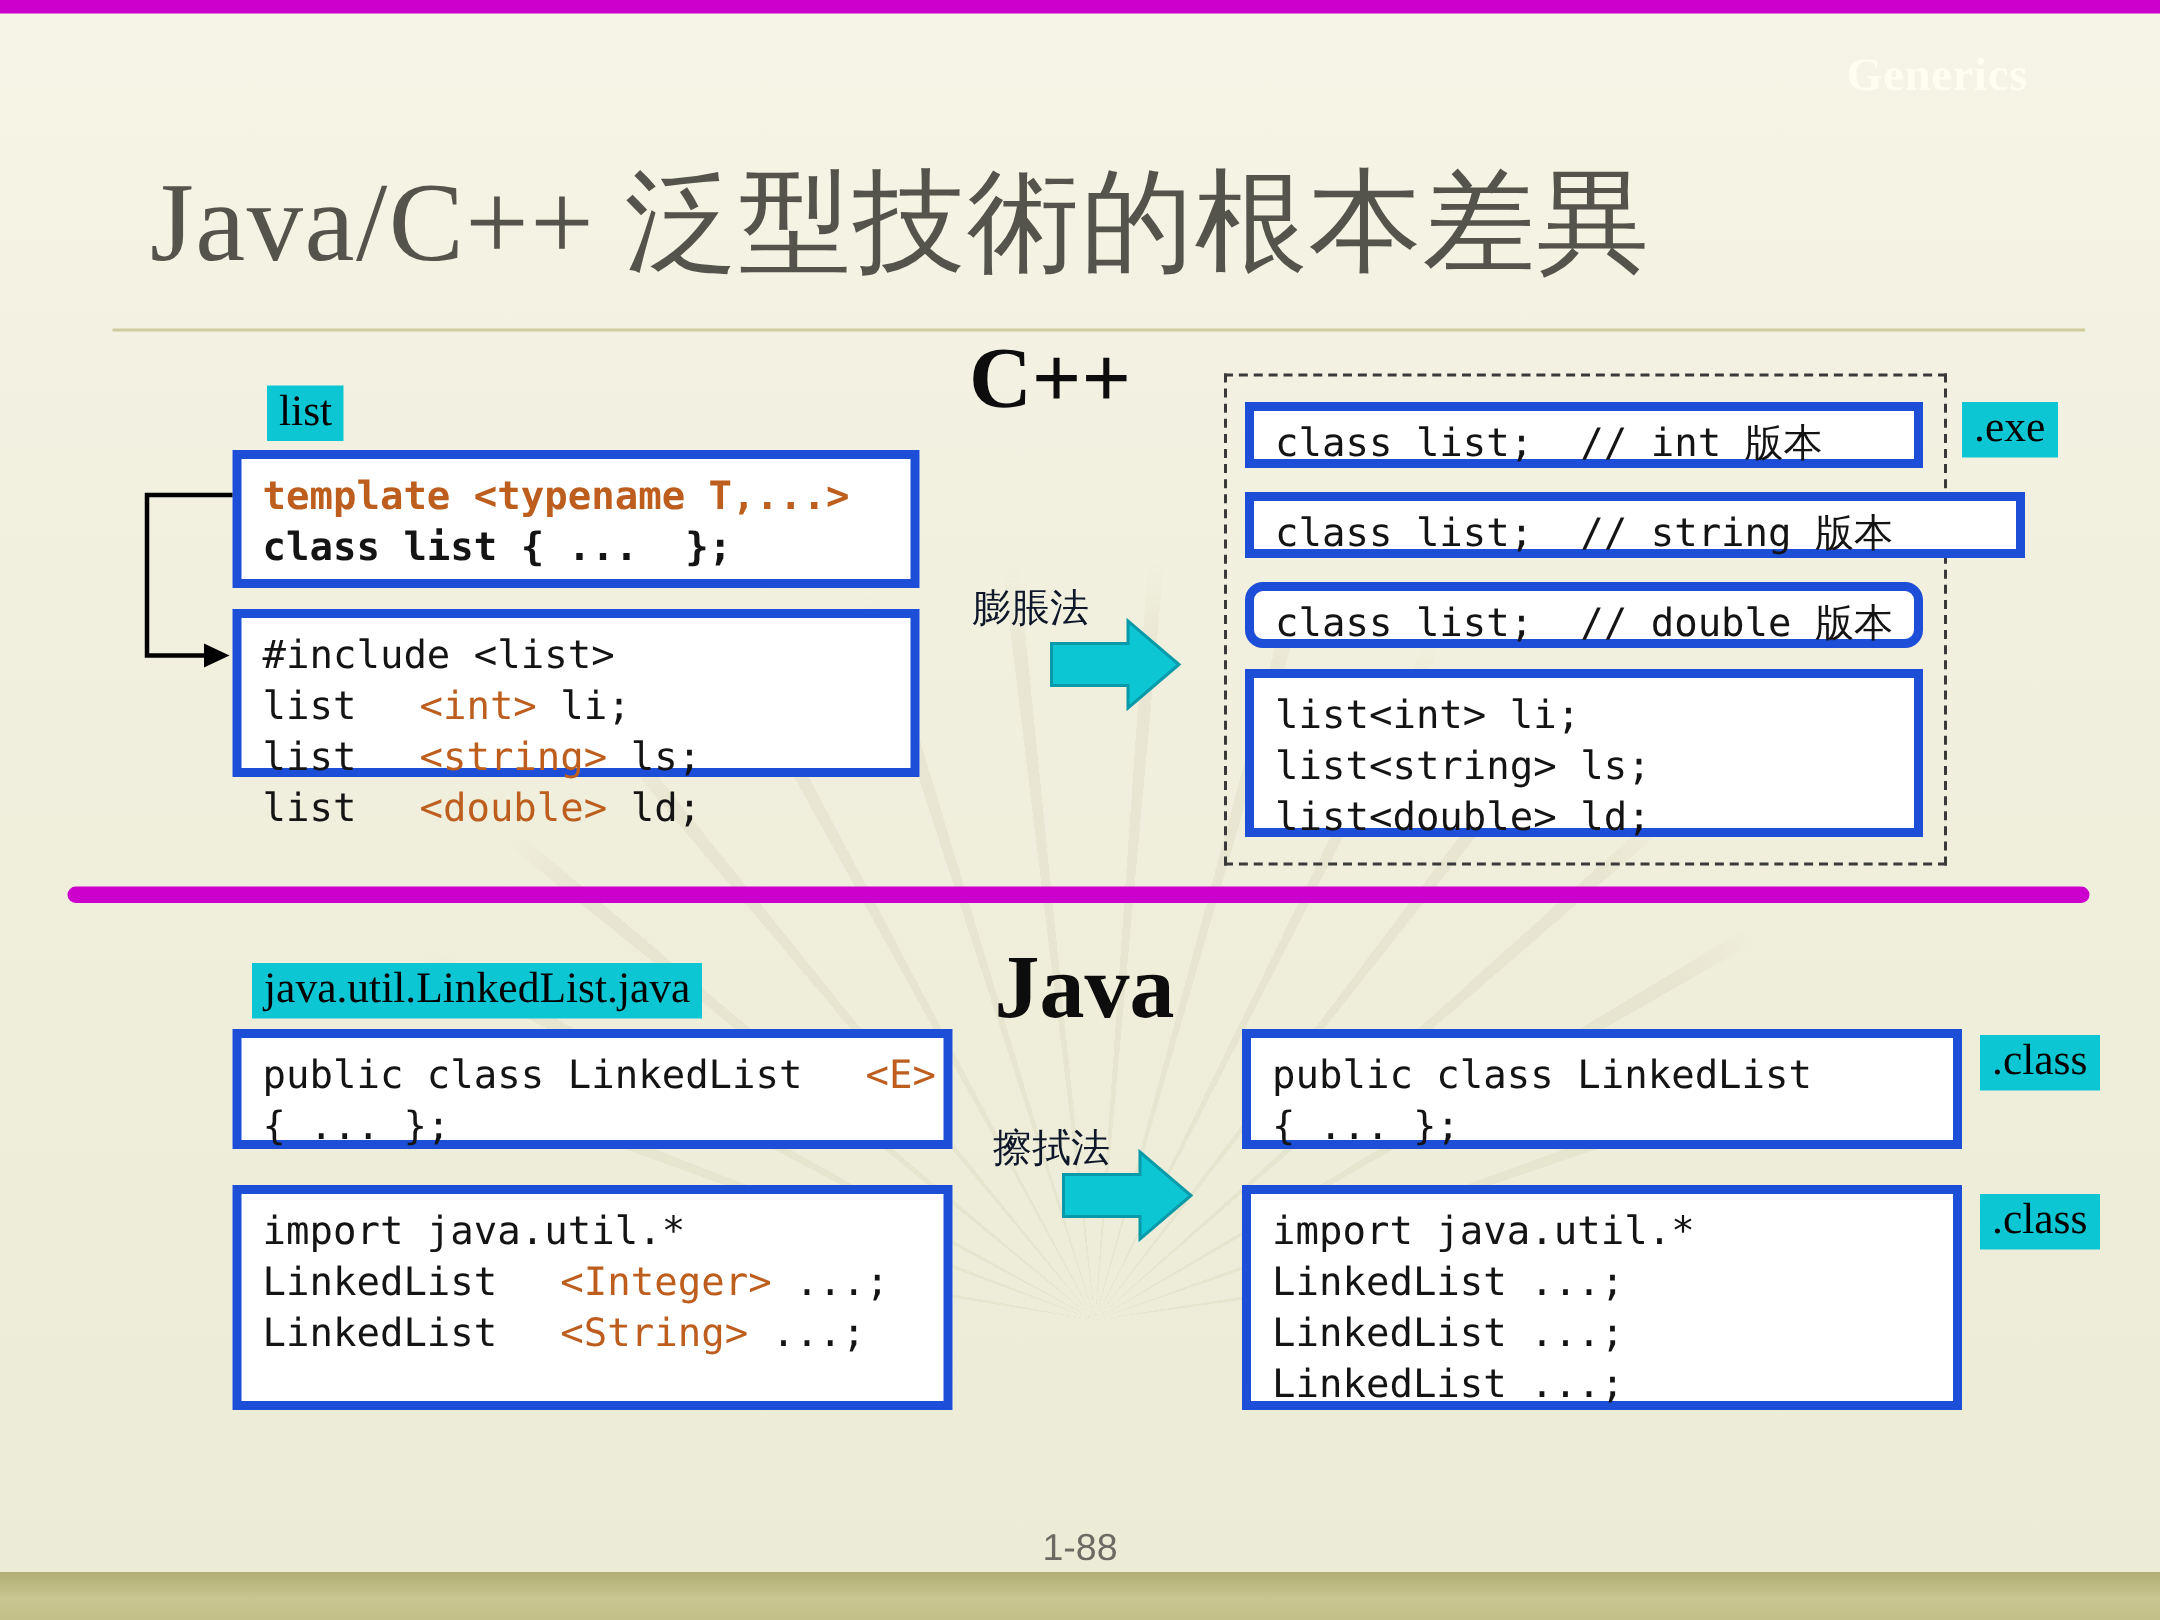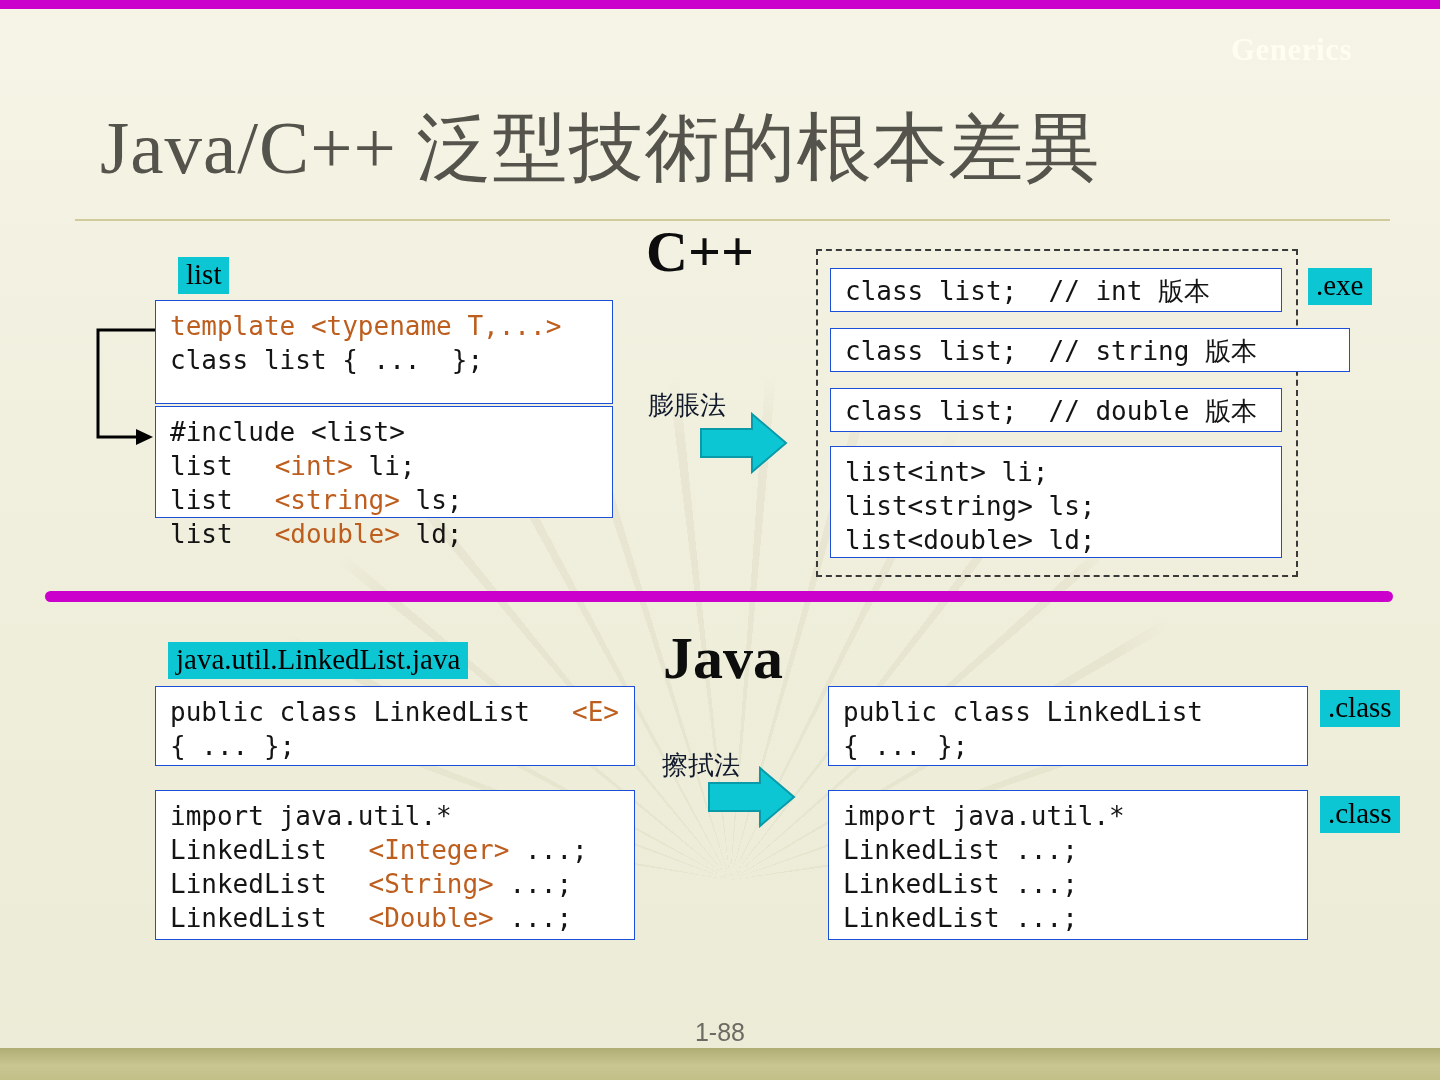--- a/index.html
+++ b/index.html
@@ -16,21 +16,21 @@
     background:repeating-conic-gradient(from -62deg at 50% 100%, rgba(150,140,90,.5) 0deg 1.2deg, transparent 1.2deg 11deg);
     -webkit-mask-image:radial-gradient(circle at 50% 100%, #000 0 55%, transparent 62%);
             mask-image:radial-gradient(circle at 50% 100%, #000 0 55%, transparent 62%);}
   .badge{right:88px;top:32px;font-size:31px;font-weight:bold;color:#fffdf0;letter-spacing:.5px;}
   .title{left:100px;top:98px;font-size:75px;color:#55544c;white-space:nowrap;font-weight:400;margin:0;letter-spacing:1px;}
   .title-rule{left:75px;top:219px;width:1315px;height:2px;background:#cfcb9b;}
   .section-heading{font-weight:bold;color:#0d0d0d;white-space:nowrap;}
   .cpp-heading{left:646px;top:218px;font-size:58px;}
   .java-heading{left:663px;top:624px;font-size:60px;}
   .chip{background:#0cc6d4;color:#000;font-size:29px;padding:1px 8px 3px 8px;white-space:nowrap;}
-  .codebox{background:#fff;border:1px solid #1d4ed8;font-family:"DejaVu Sans Mono", monospace;
+  .codebox{background:#fff;border:6px solid #1d4ed8;font-family:"DejaVu Sans Mono", monospace;
     font-size:26px;color:#141414;padding:8px 14px;box-sizing:border-box;}
   .codebox .code-line{white-space:pre;line-height:34px;}
   .param{color:#bd5e1e;margin-left:42px;}
   .orange{color:#bd5e1e;}
   .method-label{font-size:26px;color:#0f172a;white-space:nowrap;text-align:right;}
   .divider{left:45px;top:591px;width:1348px;height:11px;background:#cc00cc;border-radius:6px;}
   .dashed-outer{left:816px;top:249px;width:482px;height:328px;border:2px dashed #3a3a3a;box-sizing:border-box;}
   .page-number{left:0;top:1018px;width:1440px;text-align:center;font-size:25px;color:#6b6b63;
     font-family:"Liberation Sans", sans-serif;}
   .bottom-bar{left:0;top:1048px;width:1440px;height:32px;
@@ -45,21 +45,21 @@
   <div class="abs bottom-bar"></div>
 
   <div class="abs badge">Generics</div>
   <h1 class="abs title">Java/C++ 泛型技術的根本差異</h1>
   <div class="abs title-rule"></div>
 
   <div class="abs section-heading cpp-heading">C++</div>
 
   <div class="abs chip" style="left:178px;top:257px;">list</div>
 
-  <div class="abs codebox" style="left:155px;top:300px;width:458px;height:104px;">
+  <div class="abs codebox" style="left:155px;top:300px;width:458px;height:92px;font-weight:bold;">
     <div class="code-line orange">template &lt;typename T,...&gt;</div>
     <div class="code-line">class list { ...  };</div>
   </div>
 
   <div class="abs codebox" style="left:155px;top:406px;width:458px;height:112px;">
     <div class="code-line">#include &lt;list&gt;</div>
     <div class="code-line"><span>list</span><span class="param">&lt;int&gt;</span><span> li;</span></div>
     <div class="code-line"><span>list</span><span class="param">&lt;string&gt;</span><span> ls;</span></div>
     <div class="code-line"><span>list</span><span class="param">&lt;double&gt;</span><span> ld;</span></div>
   </div>
@@ -76,21 +76,21 @@
 
   <div class="abs dashed-outer"></div>
   <div class="abs chip" style="left:1308px;top:268px;">.exe</div>
 
   <div class="abs codebox" style="left:830px;top:268px;width:452px;height:44px;padding-top:5px;">
     <div class="code-line">class list;  // int 版本</div>
   </div>
   <div class="abs codebox" style="left:830px;top:328px;width:520px;height:44px;padding-top:5px;">
     <div class="code-line">class list;  // string 版本</div>
   </div>
-  <div class="abs codebox" style="left:830px;top:388px;width:452px;height:44px;padding-top:5px;">
+  <div class="abs codebox" style="left:830px;top:388px;width:452px;height:44px;padding-top:5px;border-radius:12px;">
     <div class="code-line">class list;  // double 版本</div>
   </div>
   <div class="abs codebox" style="left:830px;top:446px;width:452px;height:112px;">
     <div class="code-line">list&lt;int&gt; li;</div>
     <div class="code-line">list&lt;string&gt; ls;</div>
     <div class="code-line">list&lt;double&gt; ld;</div>
   </div>
 
   <div class="abs divider"></div>
 
@@ -100,21 +100,20 @@
 
   <div class="abs codebox" style="left:155px;top:686px;width:480px;height:80px;">
     <div class="code-line"><span>public class LinkedList</span><span class="param">&lt;E&gt;</span></div>
     <div class="code-line">{ ... };</div>
   </div>
 
   <div class="abs codebox" style="left:155px;top:790px;width:480px;height:150px;">
     <div class="code-line">import java.util.*</div>
     <div class="code-line"><span>LinkedList</span><span class="param">&lt;Integer&gt;</span><span> ...;</span></div>
     <div class="code-line"><span>LinkedList</span><span class="param">&lt;String&gt;</span><span> ...;</span></div>
-    <div class="code-line"><span>LinkedList</span><span class="param">&lt;Double&gt;</span><span> ...;</span></div>
   </div>
 
   <div class="abs method-label" style="left:662px;top:748px;">擦拭法</div>
   <svg class="abs" style="left:708px;top:766px;" width="88" height="62" viewBox="0 0 88 62">
     <polygon points="1,17 52,17 52,2 86,31 52,60 52,45 1,45" fill="#0cc6d4" stroke="#089aa8" stroke-width="2"></polygon>
   </svg>
 
   <div class="abs codebox" style="left:828px;top:686px;width:480px;height:80px;">
     <div class="code-line">public class LinkedList</div>
     <div class="code-line">{ ... };</div>

